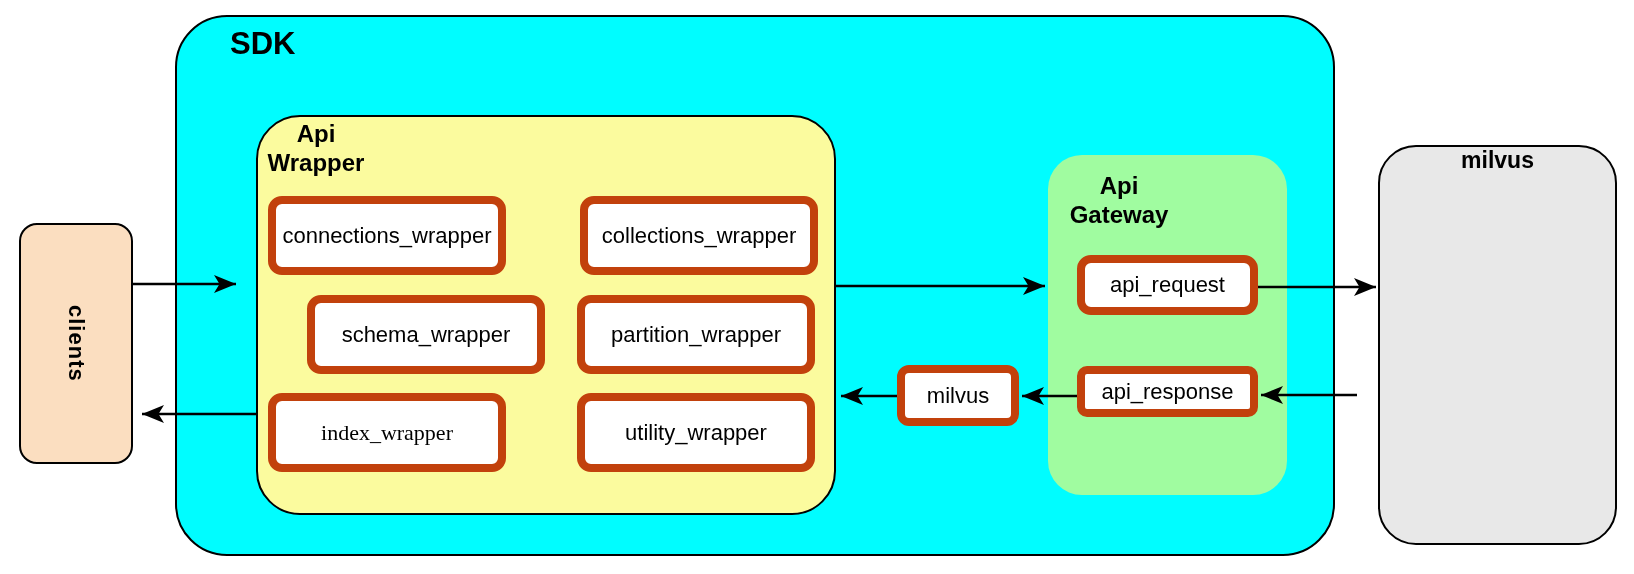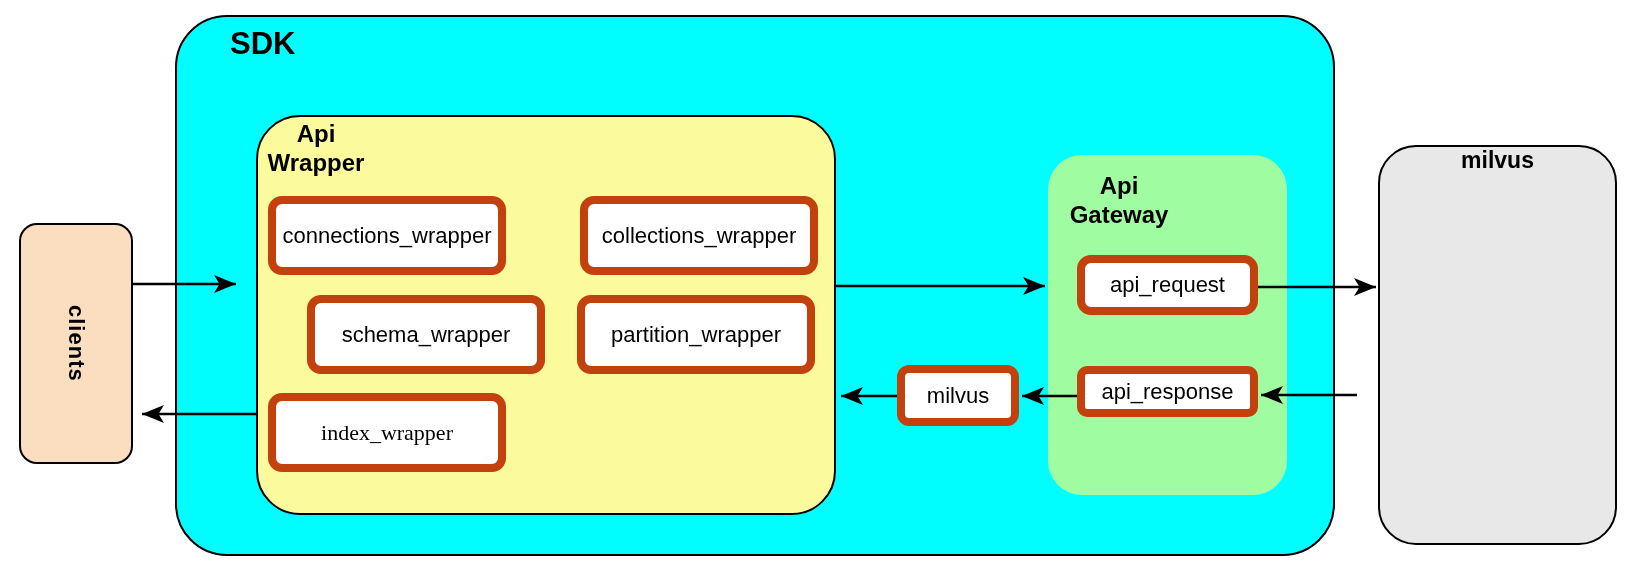--- a/index.html
+++ b/index.html
@@ -117,20 +117,23 @@
   </div>
   <div class="node white-box border-thin wrap-item pos-r2c1">
     <span>schema_wrapper</span>
   </div>
   <div class="node white-box border-thin wrap-item pos-r2c2">
     <span>partition_wrapper</span>
   </div>
   <div class="node white-box border-thin wrap-item pos-r3c1">
     <span>index_wrapper</span>
   </div>
+  <div class="node white-box border-thin wrap-item pos-r3c2">
+    <span>utility_wrapper</span>
+  </div>
 
   <div class="node white-box border-thin checker">
     <span>milvus</span>
   </div>
 
   <div class="node api-gateway"></div>
   <div class="api-gateway-label">Api
 Gateway</div>
 
   <div class="node white-box border-thin api-request">

